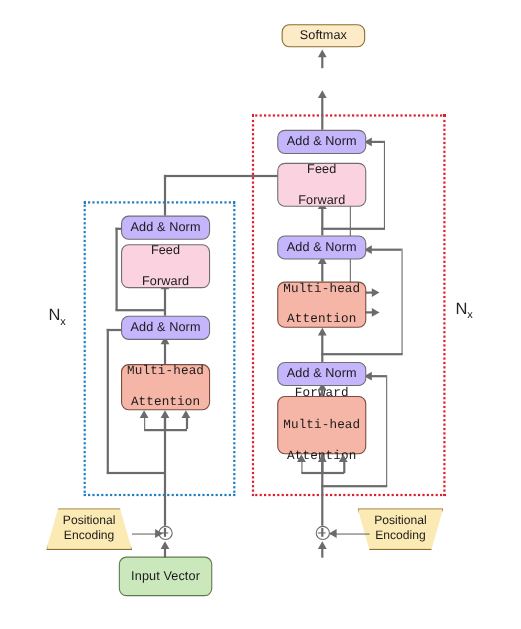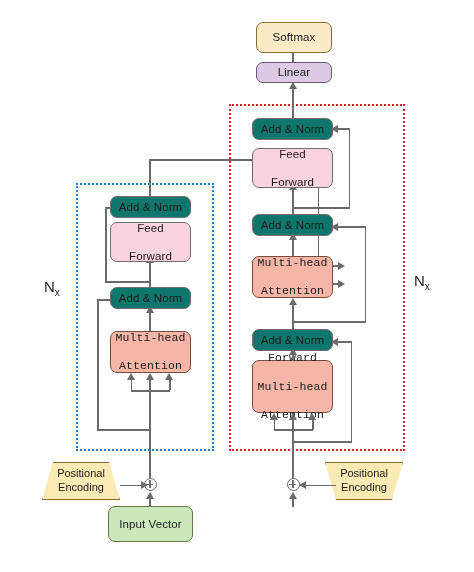--- a/index.html
+++ b/index.html
@@ -7,21 +7,21 @@
        font-family:"Liberation Sans","DejaVu Sans",sans-serif;}
   #stage{position:relative;width:474px;height:572px;background:#fff;}
 
   
   .node{position:absolute;box-sizing:border-box;display:flex;
         align-items:center;justify-content:center;text-align:center;
         border-radius:7px;border:1.4px solid #555;
         font-size:11.5px;line-height:1.22;color:#1a1a1a;letter-spacing:.1px;}
   .node span{display:block;}
 
-  .n-addnorm{background:#0f766e;border-color:#6f6f6f;}
+  .n-addnorm{background:#c4b5fd;border-color:#6f6f6f;}
   .n-ff     {background:#fad2e0;border-color:#6f6f6f;}
   .n-mha    {background:#f6b6a7;border-color:#7b4b3f;font-family:Liberation Mono, monospace;}
   .n-linear {background:#dcc9e4;border-color:#6b5577;}
   .n-softmax{background:#fdeac7;border-color:#8a6d30;}
   .n-vector {background:#cbe8bd;border-color:#5f7a4a;}
 
   
   .trap{position:absolute;box-sizing:border-box;display:flex;
         align-items:center;justify-content:center;text-align:center;
         background:#fbeab4;border:1.4px solid #8a6d30;
@@ -231,24 +231,21 @@
     </span>
   </div>
 
   <div class="node n-addnorm" style="left:252px;top:118px;width:81px;height:22px;">
     <span>Add &amp; Norm</span>
   </div>
 
   <div class="ln lnv" style="left:292.2px;top:88px;height:30px;"></div>
   <div class="ah ah-up" style="left:288.6px;top:82px;"></div>
 
-  <div class="node n-linear" style="left:256px;top:62px;width:76px;height:21px;">
-    <span>Linear</span>
-  </div>
 
   <div class="ln lnv" style="left:292.2px;top:51px;height:11px;"></div>
   <div class="ah ah-up" style="left:288.6px;top:45px;"></div>
 
-  <div class="node n-softmax" style="left:256px;top:22px;width:76px;height:31px;">
+  <div class="node n-softmax" style="left:256px;top:22px;width:76px;height:21px;">
     <span>Softmax</span>
   </div>
 
 </div>
 
 </body></html>

